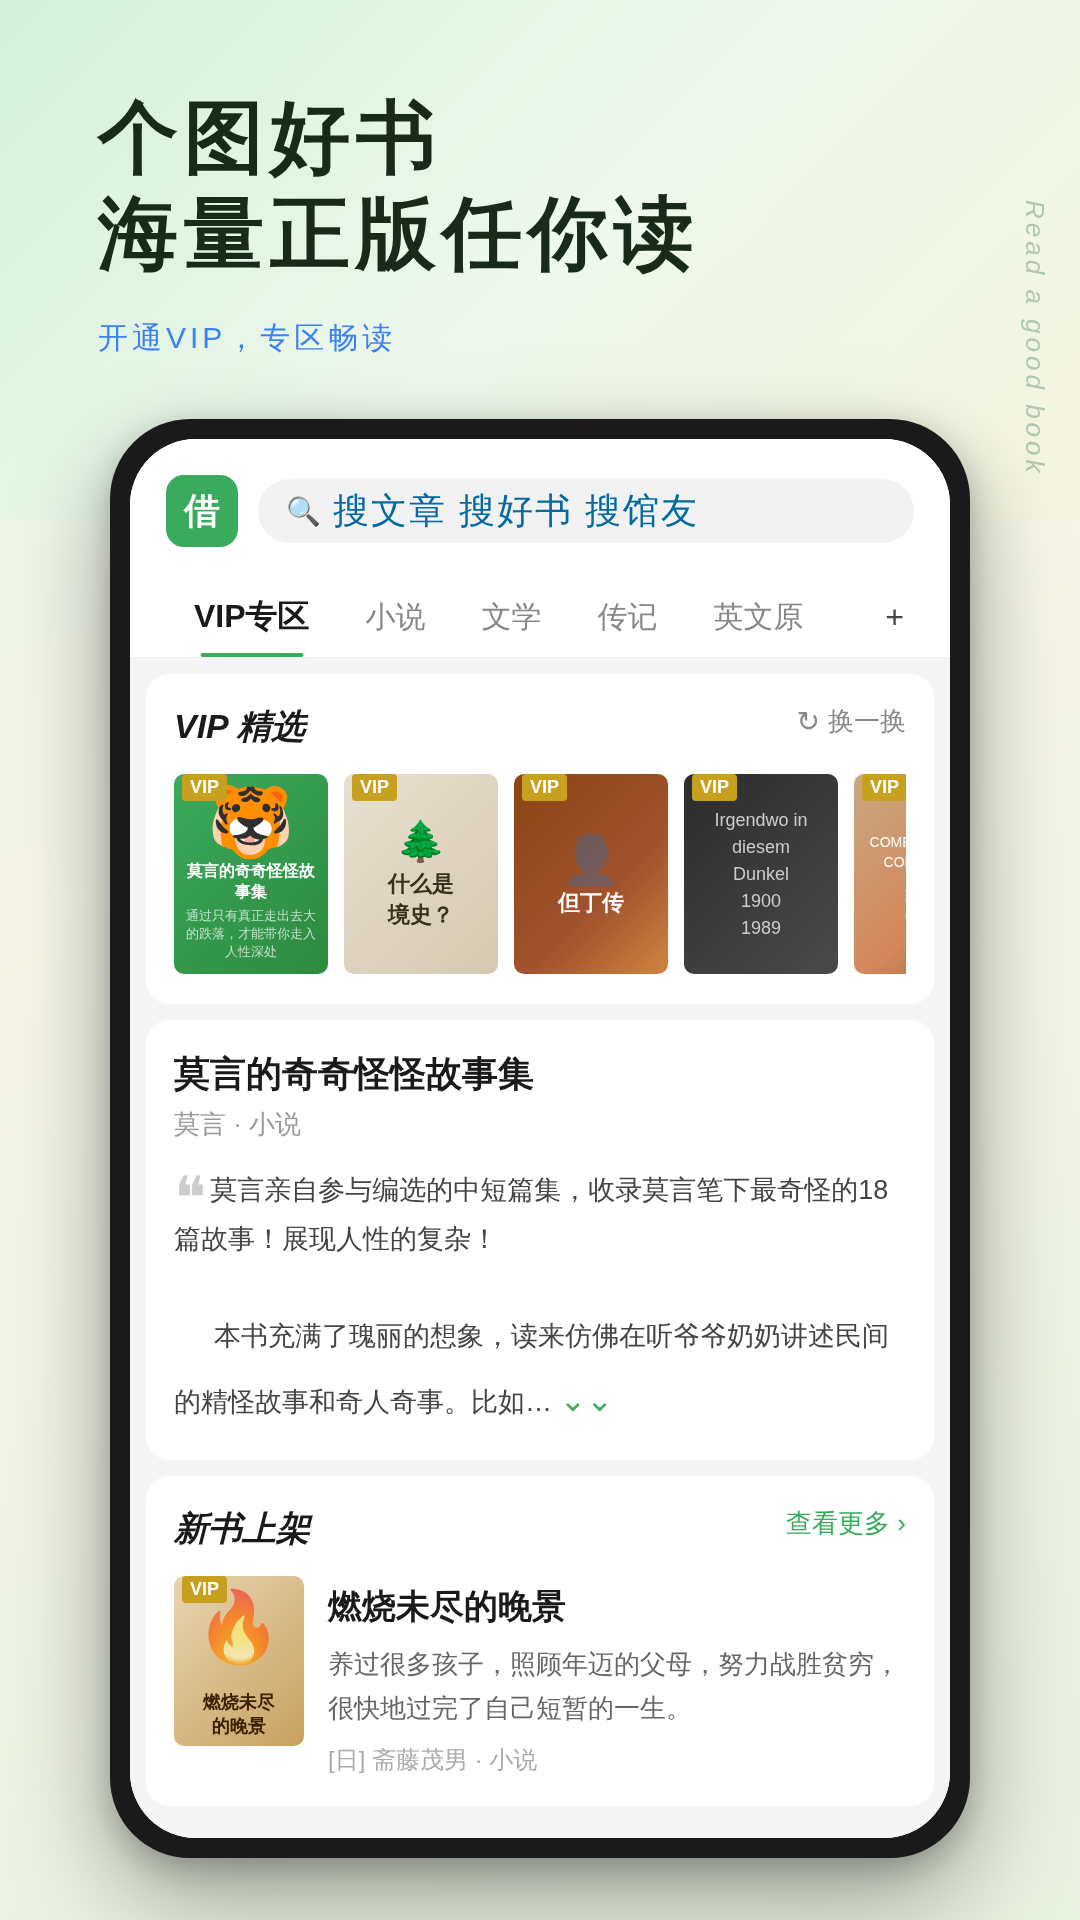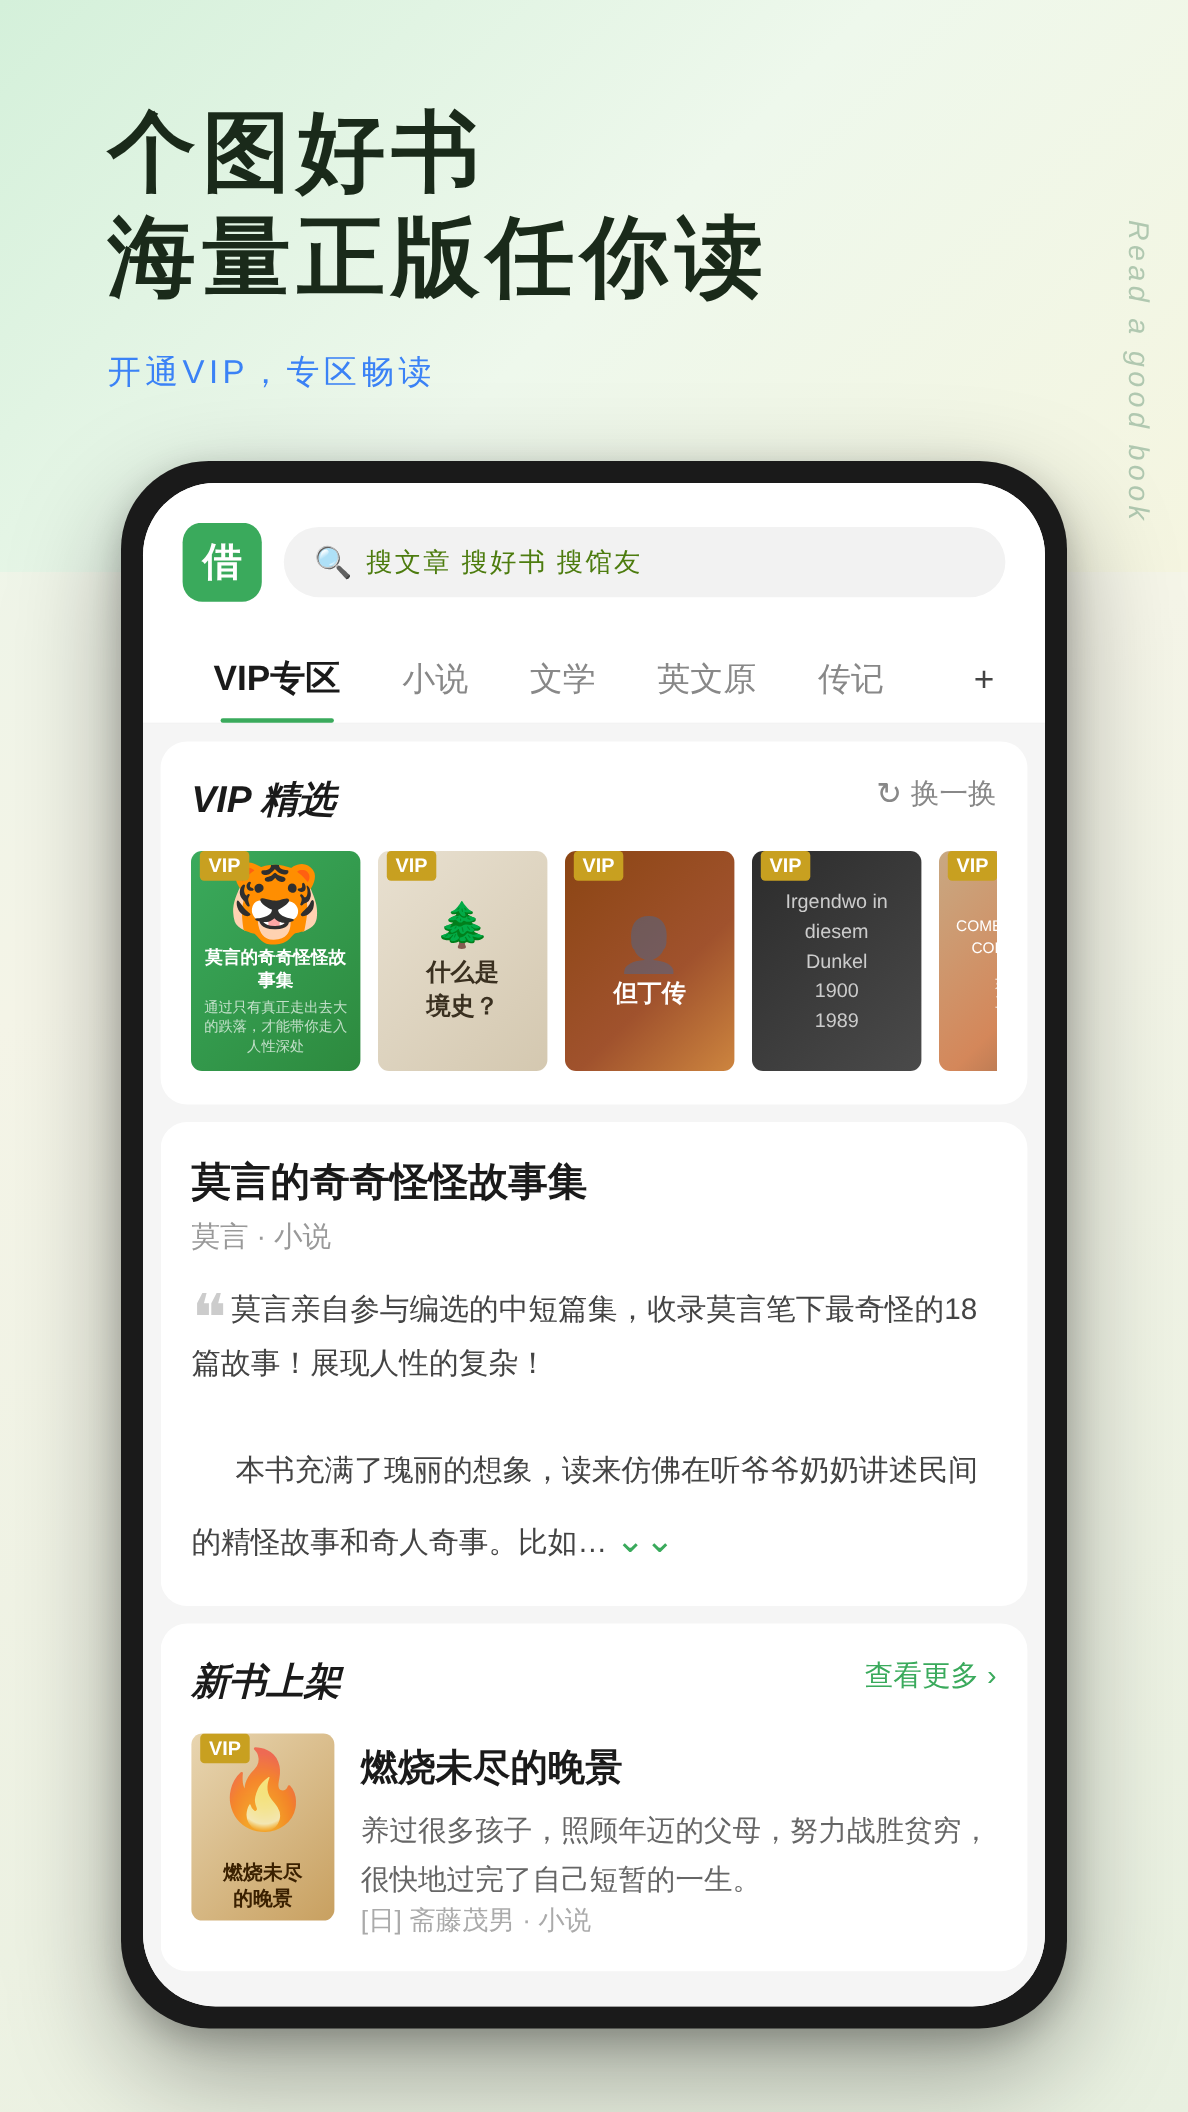--- a/index.html
+++ b/index.html
@@ -116,22 +116,22 @@
       padding: 0 28px;
       gap: 12px;
     }
 
     .search-icon-svg {
       color: #aaa;
       font-size: 28px;
     }
 
     .search-placeholder {
-      font-size: 24px;
-      color: #4d7c0f;
+      font-size: 36px;
+      color: #0369a1;
       letter-spacing: 2px;
     }
 
     
     .nav-tabs {
       display: flex;
       align-items: center;
       padding: 10px 36px 0 36px;
       gap: 0;
       background: #fff;
@@ -396,21 +396,21 @@
       font-size: 34px;
       font-weight: 700;
       color: #1a1a1a;
       margin-bottom: 12px;
     }
 
     .new-book-desc {
       font-size: 26px;
       color: #666;
       line-height: 1.7;
-      margin-bottom: 0;
+      margin-bottom: 14px;
     }
 
     .new-book-author {
       font-size: 24px;
       color: #aaa;
     }
 
     .book-cover-2-tree {
       font-size: 40px;
       margin-bottom: 4px;
@@ -442,22 +442,22 @@
         <div class="search-bar">
           <span class="search-icon-svg">🔍</span>
           <span class="search-placeholder">搜文章 搜好书 搜馆友</span>
         </div>
       </div>
 
       <div class="nav-tabs">
         <div class="nav-tab active">VIP专区</div>
         <div class="nav-tab">小说</div>
         <div class="nav-tab">文学</div>
+        <div class="nav-tab">传记</div>
         <div class="nav-tab">英文原</div>
-        <div class="nav-tab">传记</div>
         <div class="nav-more">+</div>
       </div>
 
       <div class="app-content">
 
         <div class="vip-section">
           <div class="section-header">
             <span class="section-title">VIP 精选</span>
             <div class="refresh-btn">
               <span class="refresh-icon">↻</span>

